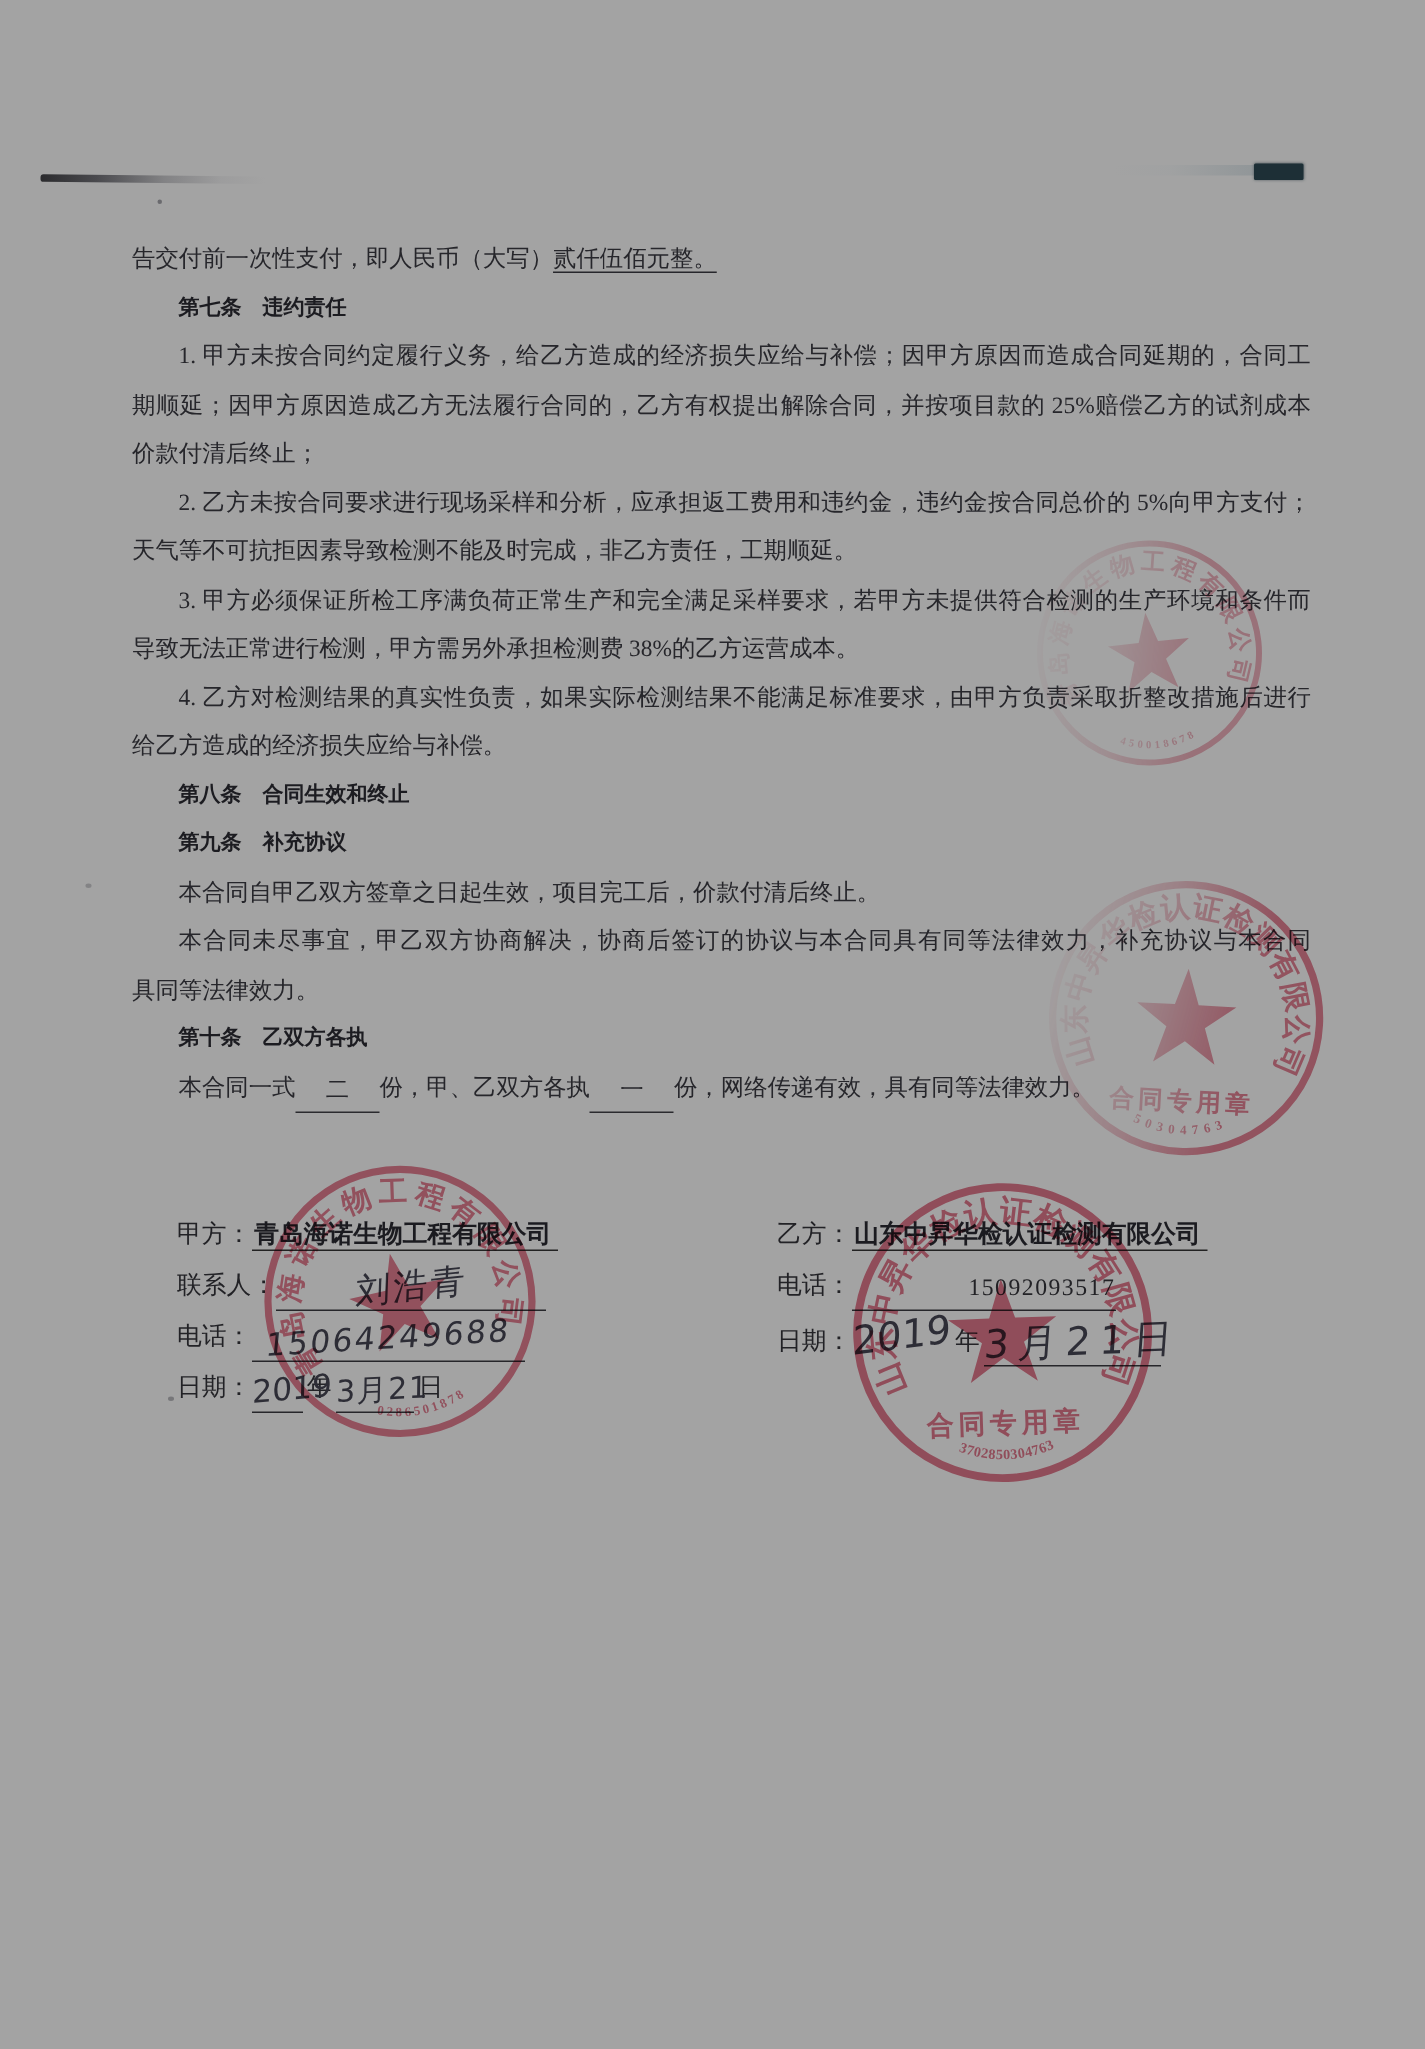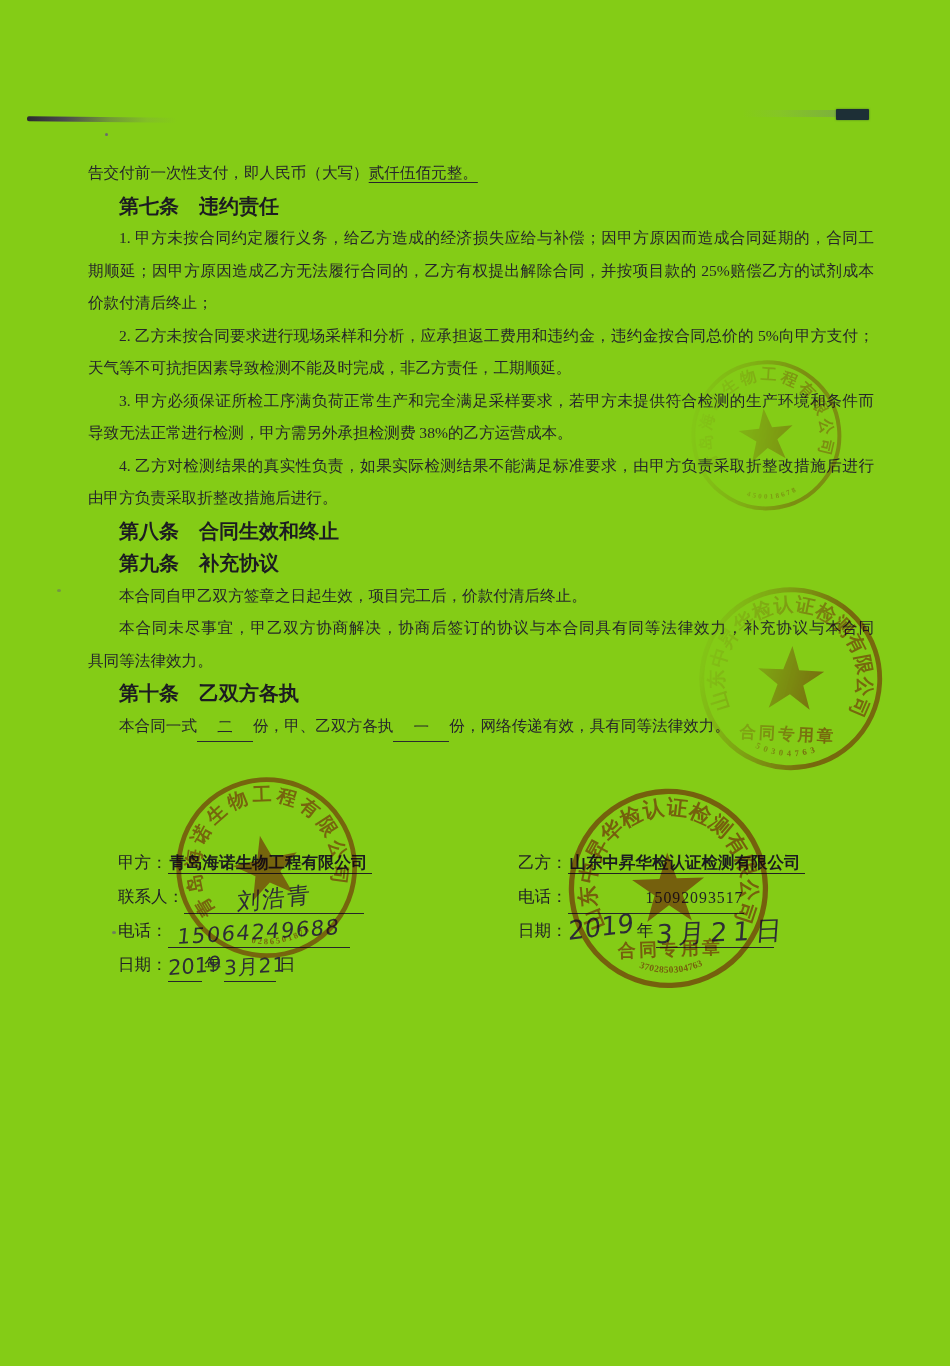--- a/index.html
+++ b/index.html
@@ -1,20 +1,20 @@
 <!DOCTYPE html>
 <html><head>
 <meta charset="utf-8">
 <style>
   html,body{margin:0;padding:0;background:#e8e8e8;}
   .page{
     position:relative;
     width:950px;height:1366px;
     margin:0 auto;
-    background:#84cc16;
+    background:#a3a3a3;
     overflow:hidden;
     font-family:"Liberation Serif","DejaVu Serif",serif;
     color:#26262b;
   }
   
   .artifact{position:absolute;}
   .artifact-left{
     left:27px;top:117px;width:150px;height:5px;
     background:linear-gradient(to right,#2b2b2e 0%,#4a4a4e 25%,rgba(90,90,95,.45) 55%,rgba(120,120,125,.15) 80%,transparent 100%);
     transform:rotate(.6deg);border-radius:2px;
@@ -33,35 +33,35 @@
   .dot-2{left:57px;top:589px;width:4px;height:3px;opacity:.55;}
   .dot-3{left:112px;top:931px;width:4px;height:3px;opacity:.8;}
 
   
   .body-text{
     position:absolute;left:88px;top:157px;width:786px;
     font-size:15.6px;
   }
   .line{height:32.5px;line-height:32.5px;white-space:nowrap;}
   .line.just{white-space:normal;text-align:justify;text-align-last:justify;}
-  .line.heading{font-weight:bold;padding-left:31px;font-size:20px;color:#1c1c21;}
+  .line.heading{font-weight:bold;padding-left:31px;font-size:14px;color:#1c1c21;}
   .line.indent{text-indent:31px;}
   .uline{text-decoration:underline;text-underline-offset:4px;text-decoration-thickness:1.2px;}
   .blank{
     display:inline-block;min-width:56px;text-indent:0;
     border-bottom:1.3px solid #2a2a2e;text-align:center;
     height:29px;line-height:29px;vertical-align:bottom;
   }
 
   
   .sig{position:absolute;font-size:16.5px;color:#222226;}
   .sig-a{left:118px;top:806px;width:300px;}
   .sig-b{left:518px;top:806px;width:310px;}
   .sig-row{height:34px;line-height:34px;white-space:nowrap;}
-  .sig-label{display:inline-block;margin-top:40px;}
+  .sig-label{display:inline-block;}
   .company{
     font-weight:bold;border-bottom:1.6px solid #222;
     padding:0 4px 1px 2px;color:#1b1b20;
   }
   .fill-line{
     display:inline-block;border-bottom:1.5px solid #26262a;
     text-align:center;height:30px;line-height:30px;vertical-align:bottom;
     position:relative;
   }
   .w-contact-a{width:180px;}
@@ -113,21 +113,21 @@
       <div class="line plain"><span>告交付前一次性支付，即人民币（大写）</span><span class="uline">贰仟伍佰元整。</span></div>
       <div class="line heading"><span>第七条　违约责任</span></div>
       <div class="line indent just"><span>1. 甲方未按合同约定履行义务，给乙方造成的经济损失应给与补偿；因甲方原因而造成合同延期的，合同工</span></div>
       <div class="line cont just"><span>期顺延；因甲方原因造成乙方无法履行合同的，乙方有权提出解除合同，并按项目款的 25%赔偿乙方的试剂成本</span></div>
       <div class="line cont"><span>价款付清后终止；</span></div>
       <div class="line indent just"><span>2. 乙方未按合同要求进行现场采样和分析，应承担返工费用和违约金，违约金按合同总价的 5%向甲方支付；</span></div>
       <div class="line cont"><span>天气等不可抗拒因素导致检测不能及时完成，非乙方责任，工期顺延。</span></div>
       <div class="line indent just"><span>3. 甲方必须保证所检工序满负荷正常生产和完全满足采样要求，若甲方未提供符合检测的生产环境和条件而</span></div>
       <div class="line cont"><span>导致无法正常进行检测，甲方需另外承担检测费 38%的乙方运营成本。</span></div>
       <div class="line indent just"><span>4. 乙方对检测结果的真实性负责，如果实际检测结果不能满足标准要求，由甲方负责采取折整改措施后进行</span></div>
-      <div class="line cont"><span>由甲方负责采取折整改措施后进行。</span></div>
+      <div class="line cont"><span>给乙方造成的经济损失应给与补偿。</span></div>
       <div class="line heading"><span>第八条　合同生效和终止</span></div>
       <div class="line heading"><span>第九条　补充协议</span></div>
       <div class="line indent"><span>本合同自甲乙双方签章之日起生效，项目完工后，价款付清后终止。</span></div>
       <div class="line indent just"><span>本合同未尽事宜，甲乙双方协商解决，协商后签订的协议与本合同具有同等法律效力，补充协议与本合同</span></div>
       <div class="line cont"><span>具同等法律效力。</span></div>
       <div class="line heading"><span>第十条　乙双方各执</span></div>
       <div class="line indent"><span>本合同一式</span><span class="blank">二</span><span>份，甲、乙双方各执</span><span class="blank">一</span><span>份，网络传递有效，具有同等法律效力。</span></div>
     </div>
 
   <div class="sig sig-a">

